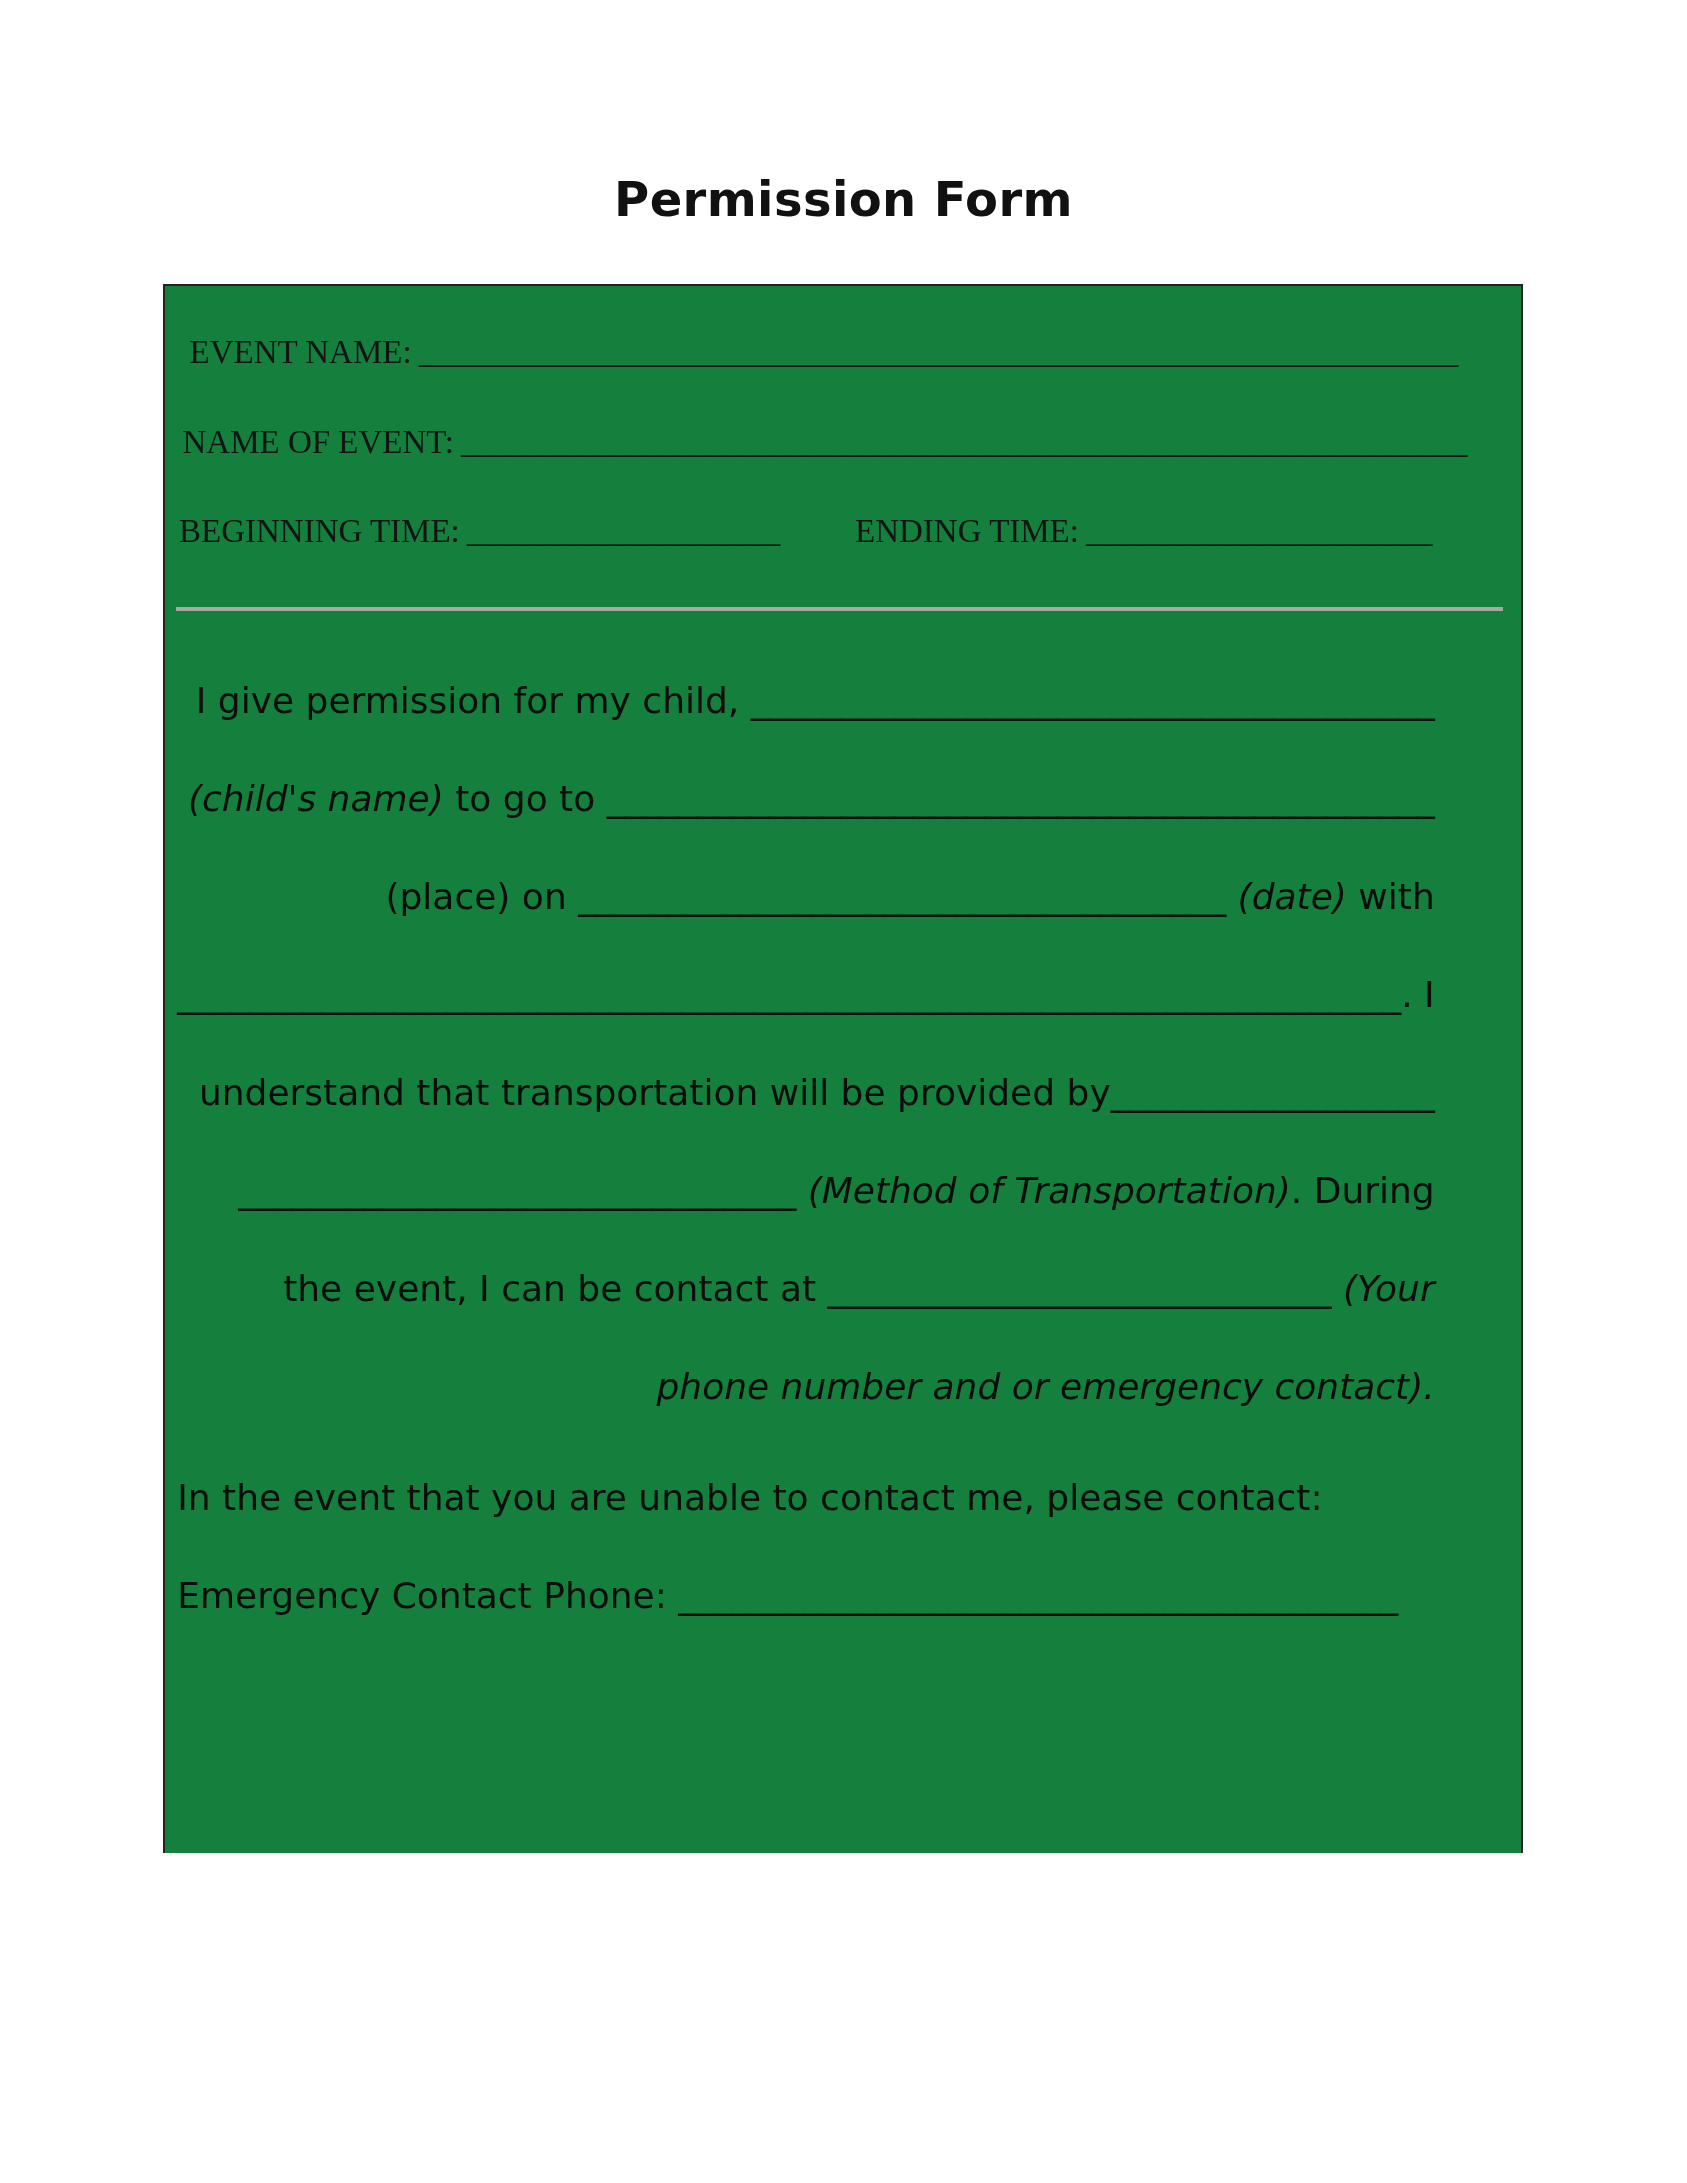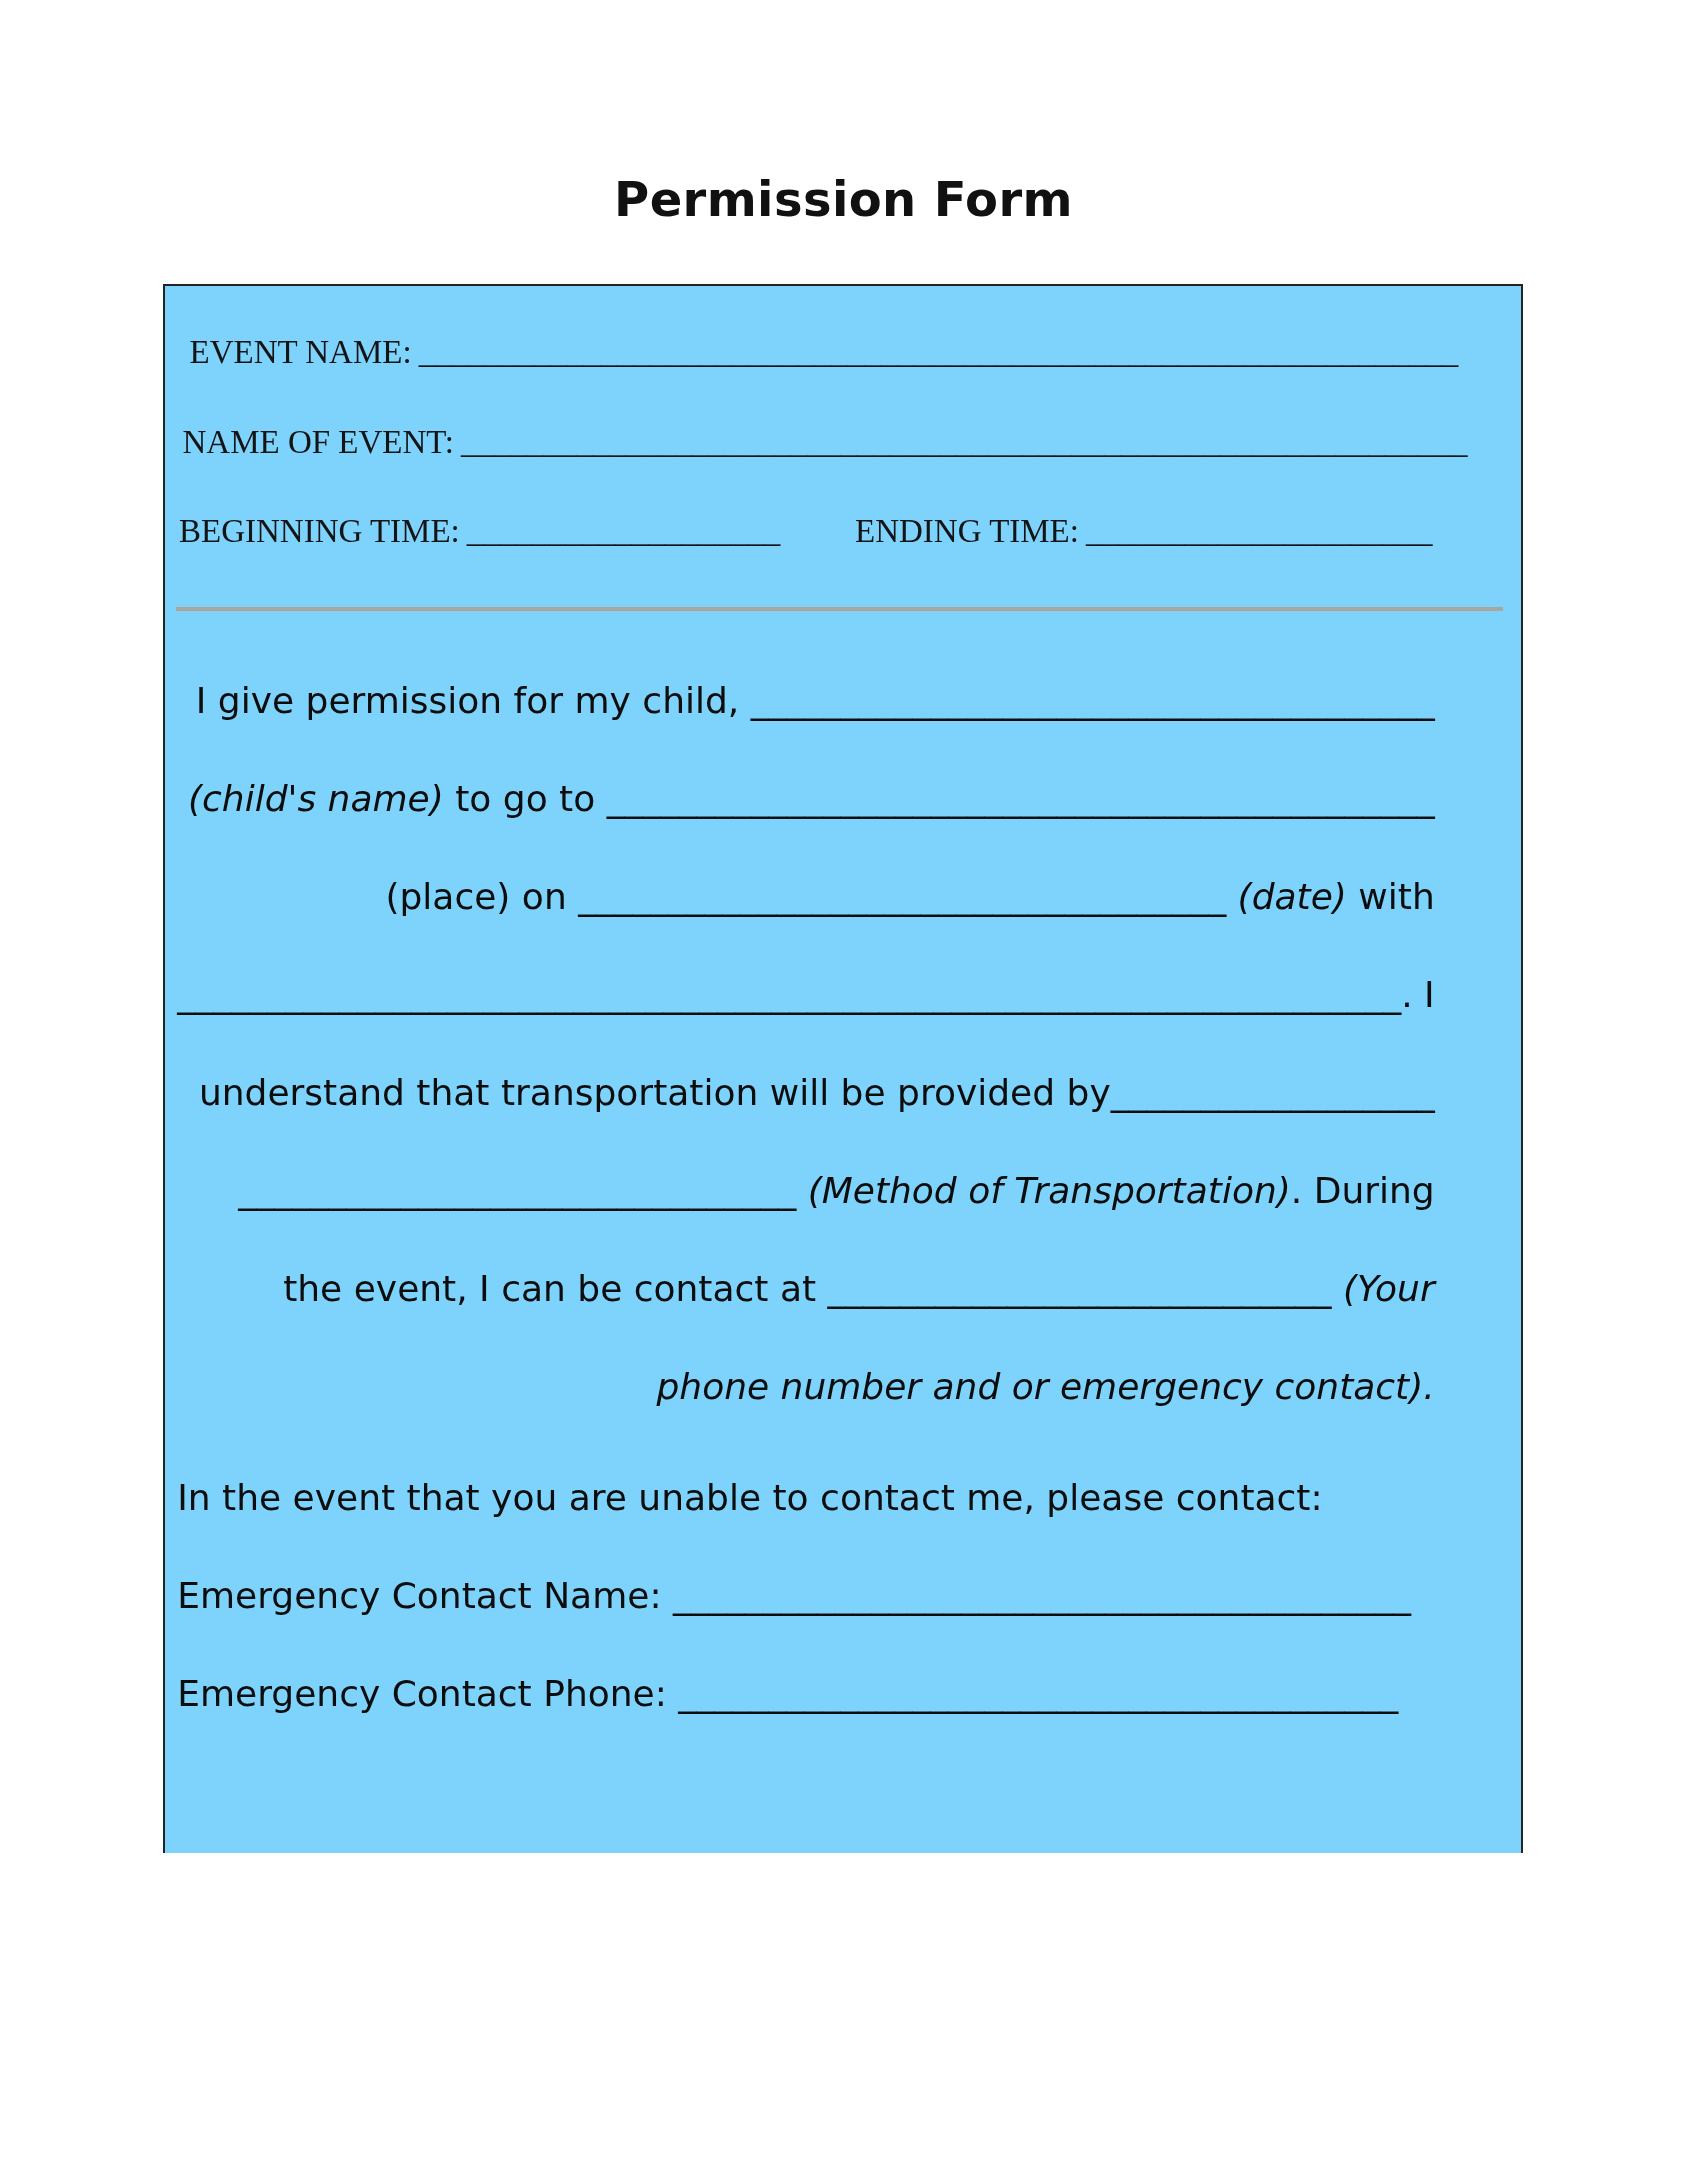--- a/index.html
+++ b/index.html
@@ -7,21 +7,21 @@
     position:relative; width:1687px; height:1853px; background:#ffffff;
     font-family:"DejaVu Sans", sans-serif; color:#0d0d0d; overflow:hidden;
   }
   .title {
     position:absolute; top:171px; left:0; width:100%;
     text-align:center; font-size:48px; font-weight:bold;
     letter-spacing:0.4px; color:#111111; white-space:nowrap;
   }
   .form-box {
     position:absolute; left:163px; top:284px; width:1356px; height:1644px;
-    border:2.6px solid #232323; background:#7dd3fc; overflow:hidden;
+    border:2.6px solid #232323; background:#15803d; overflow:hidden;
   }
   .hdr-row {
     position:absolute; font-family:"Liberation Serif", serif;
     font-size:33px; color:#141414; white-space:nowrap;
   }
   .hdr-row .blank { margin-left:7px; letter-spacing:0; color:#141414; }
   #hdr-row-1 { left:24.5px; top:48px; }
   #hdr-row-2 { left:17.5px; top:138px; }
   #hdr-row-3 { left:14px; top:227px; width:1319px; height:52px; }
   .slot-begin { position:absolute; left:0; top:0; white-space:nowrap; }
@@ -77,21 +77,20 @@
       <div class="line"><span>(place) on </span><span>____________________________________</span><span> </span><span class="it">(date)</span><span> with</span></div>
       <div class="line"><span>____________________________________________________________________</span><span>. I</span></div>
       <div class="line"><span>understand that transportation will be provided by</span><span>__________________</span></div>
       <div class="line"><span>_______________________________</span><span> </span><span class="it">(Method of Transportation)</span><span>. During</span></div>
       <div class="line"><span>the event, I can be contact at </span><span>____________________________</span><span> </span><span class="it">(Your</span></div>
       <div class="line"><span class="it">phone number and or emergency contact).</span></div>
     </div>
 
     <div class="para" id="para-contact">
       <div class="line"><span>In the event that you are unable to contact me, please contact:</span></div>
-      <div class="line"><span>Emergency Contact Name: </span><span>_________________________________________</span></div>
       <div class="line"><span>Emergency Contact Phone: </span><span>________________________________________</span></div>
     </div>
 
     <div class="sig-line"></div>
 
     <div class="sig-labels">
       <span class="sig-label">Parent/Guardian Signature</span>
       <span class="date-label">Date</span>
     </div>
 

